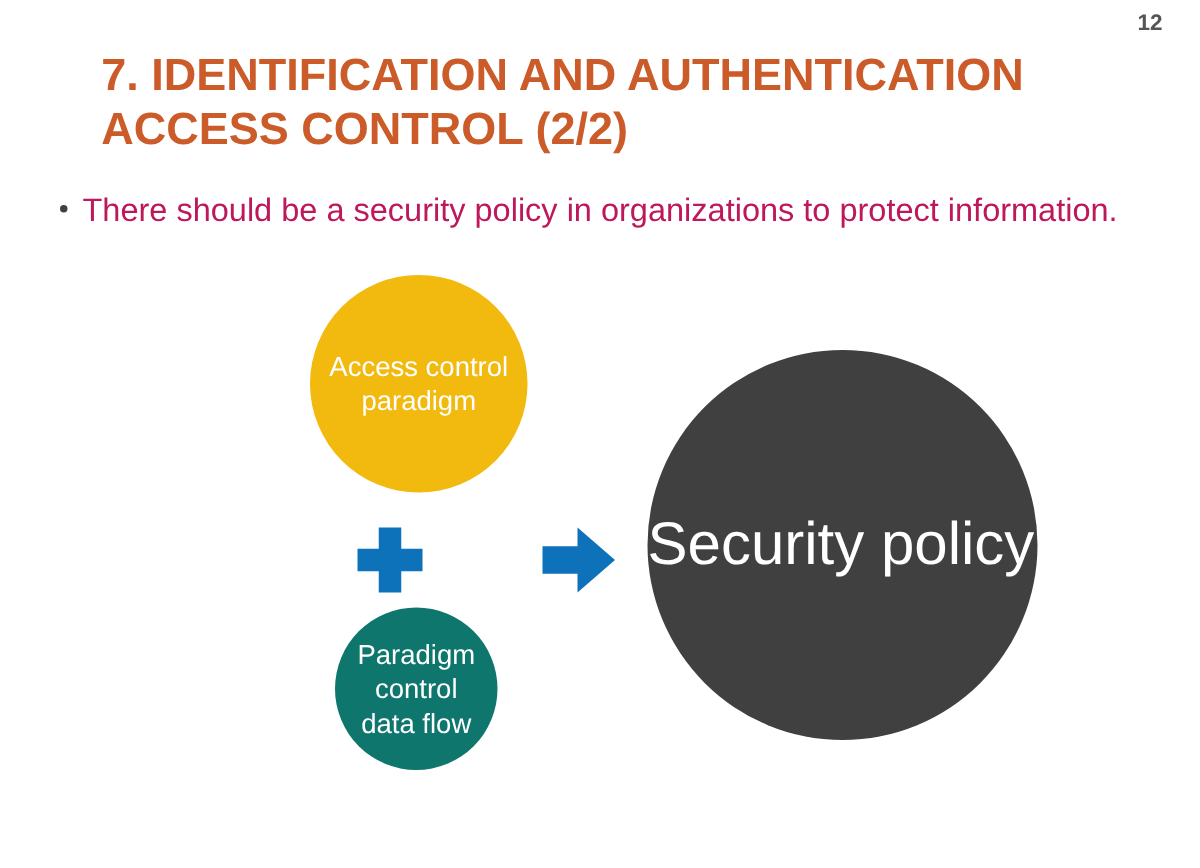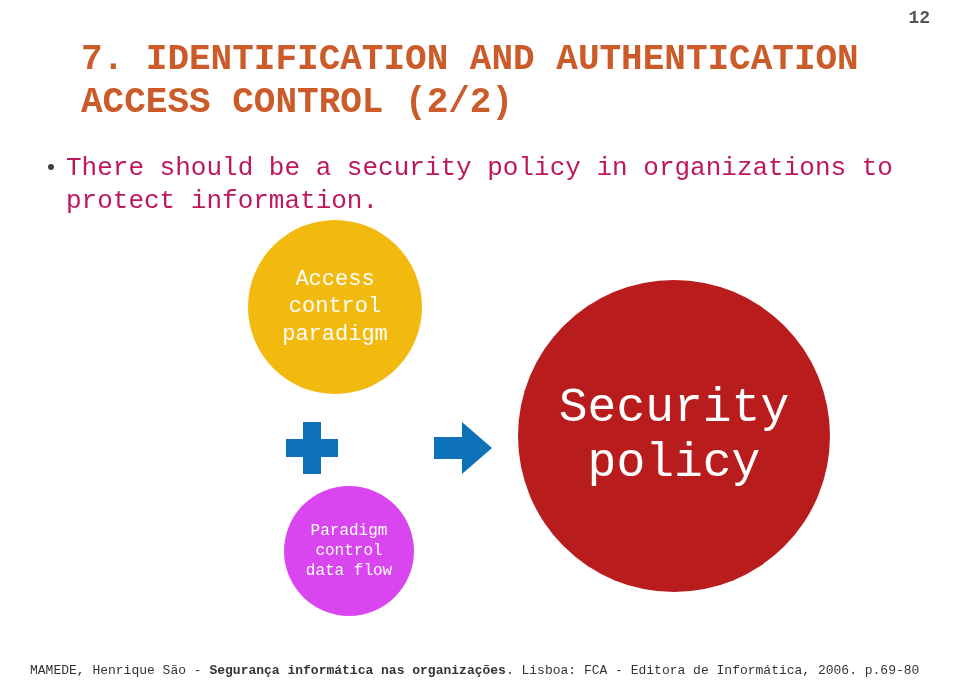--- a/index.html
+++ b/index.html
@@ -1,17 +1,17 @@
 <!DOCTYPE html>
 <html><head>
 <meta charset="utf-8">
 <style>
   * { box-sizing: border-box; margin: 0; padding: 0; }
   html, body { width: 960px; height: 694px; font-family: Arial, Helvetica, sans-serif; background: #fff; overflow: hidden; }
-  .slide { position: relative; width: 960px; height: 694px; font-family: Liberation Mono, monospace; }
+  .slide { position: relative; width: 960px; height: 694px; }
   .page-num {
     position: absolute; top: 8px; right: 30px;
     font-size: 18px; font-weight: bold; color: #555;
   }
   .title {
     position: absolute; top: 38px; left: 48px; right: 40px;
     color: #cb5b29; font-size: 36px; font-weight: bold; line-height: 1.2; margin-left: 33px;
   }
   .bullet-row {
     position: absolute; top: 152px; left: 48px; right: 48px;
@@ -20,33 +20,33 @@
   .bullet-dot {
     width: 6px; height: 6px; background: #404040; border-radius: 50%;
     margin-top: 12px; margin-right: 12px; flex: 0 0 auto;
   }
   .bullet-text {
     font-size: 26px; color: #be185d; line-height: 1.25;
   }
   .diagram { position: absolute; top: 190px; left: 0; width: 960px; height: 430px; }
   .circle {
     position: absolute; border-radius: 50%; display: flex;
-    align-items: center; justify-content: flex-end; text-align: center;
+    align-items: center; justify-content: flex-start; text-align: center;
     color: #fff;
   }
   .circle.yellow {
     width: 174px; height: 174px; background: #f2b90f;
     left: 248px; top: 30px; font-size: 22px; line-height: 1.25;
   }
   .circle.red {
-    width: 130px; height: 130px; background: #d946ef;
-    left: 284px; top: 296px; font-size: 16px; line-height: 1.25;
+    width: 130px; height: 130px; background: #0f766e;
+    left: 268px; top: 296px; font-size: 22px; line-height: 1.25;
   }
   .circle.green {
-    width: 312px; height: 312px; background: #b91c1c;
+    width: 312px; height: 312px; background: #404040;
     left: 518px; top: 90px; font-size: 48px; line-height: 1.15; font-weight: 400;
   }
   .plus {
     position: absolute; left: 286px; top: 232px; width: 52px; height: 52px;
   }
   .plus .v { position: absolute; left: 17px; top: 0; width: 18px; height: 52px; background: #0e72ba; }
   .plus .h { position: absolute; left: 0; top: 17px; width: 52px; height: 18px; background: #0e72ba; }
   .arrow {
     position: absolute; left: 434px; top: 232px; width: 60px; height: 52px;
   }
@@ -99,17 +99,14 @@
       <div class="shaft"></div>
         <div class="head"></div>
     </div>
 
     <div class="circle green">
       <div style="white-space: pre-line;">Security policy</div>
     </div>
 
   </div>
 
-  <div class="citation">
-    <span class="author">MAMEDE, Henrique São - </span><span class="work">Segurança informática nas organizações</span><span>. Lisboa: FCA - Editora de Informática, 2006. p.69-80</span>
-  </div>
 
 </div>
 
 </body></html>

